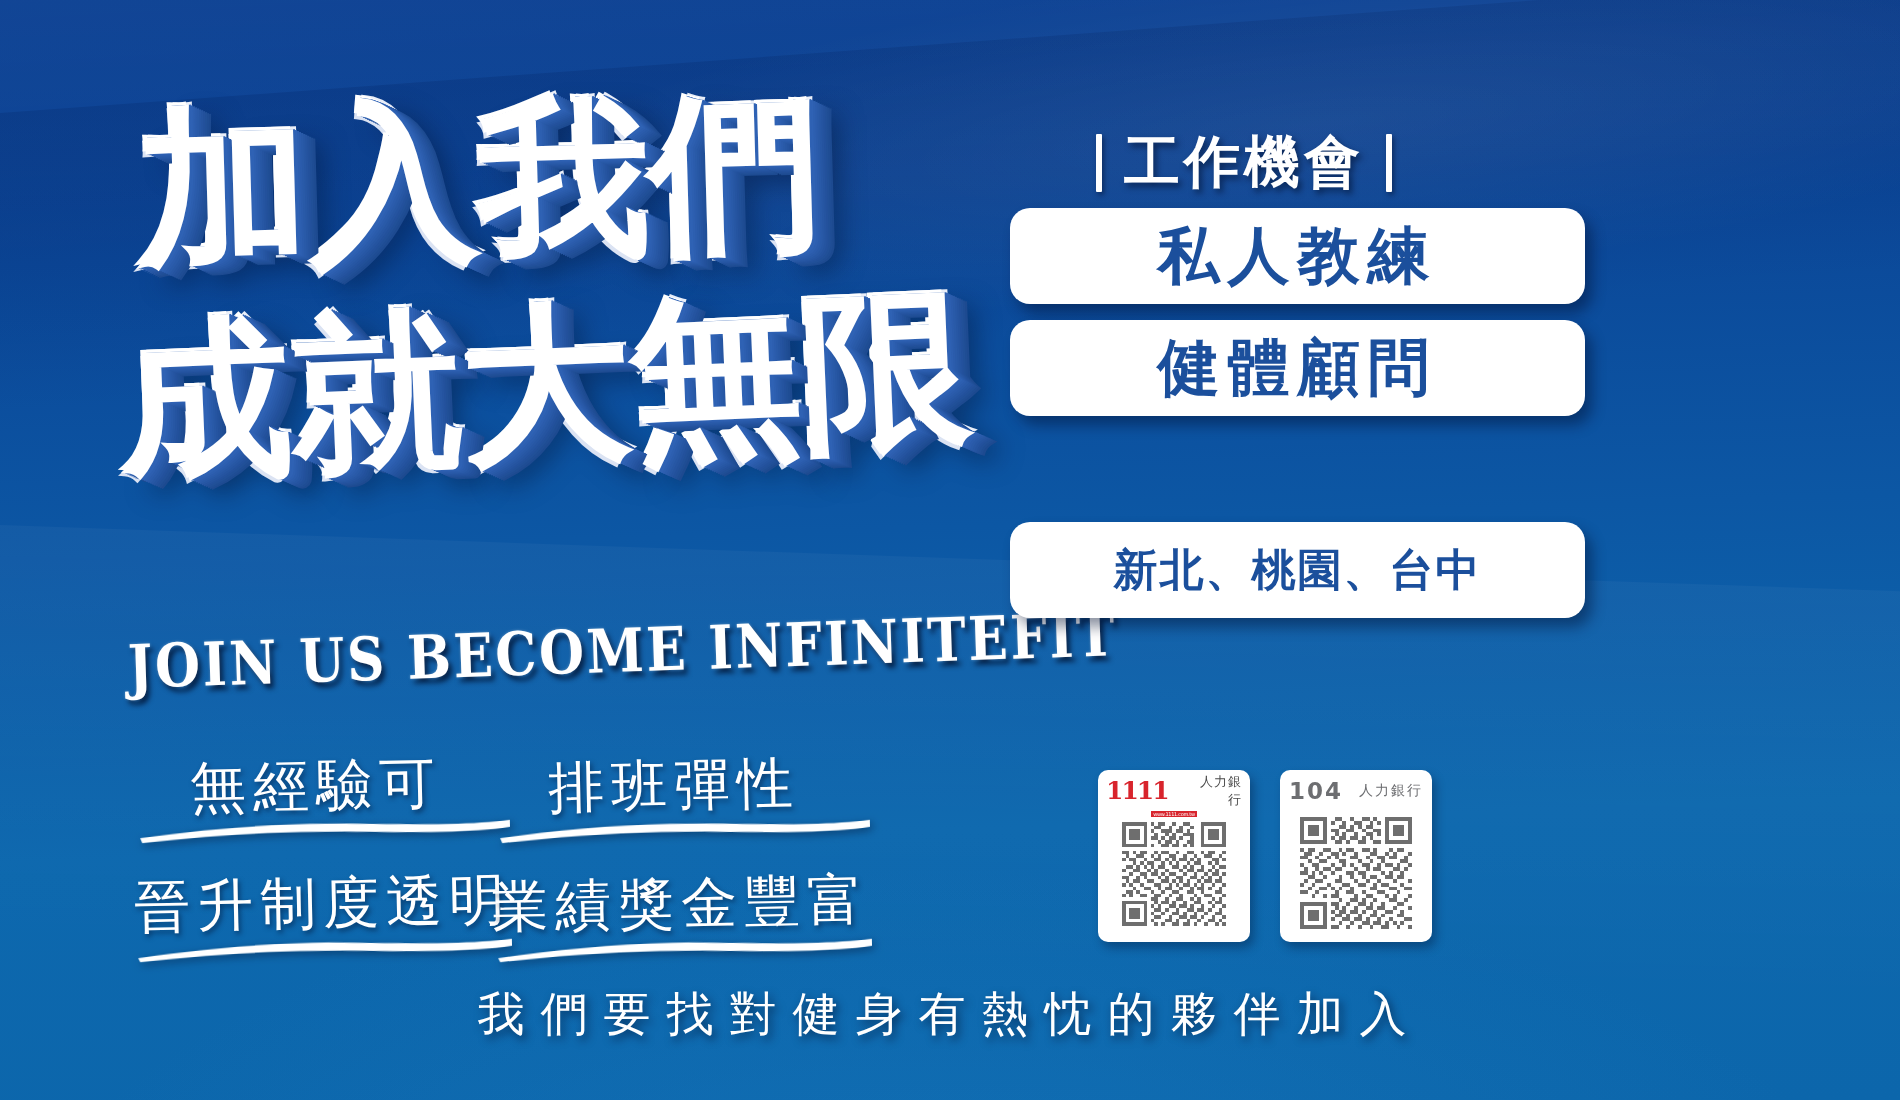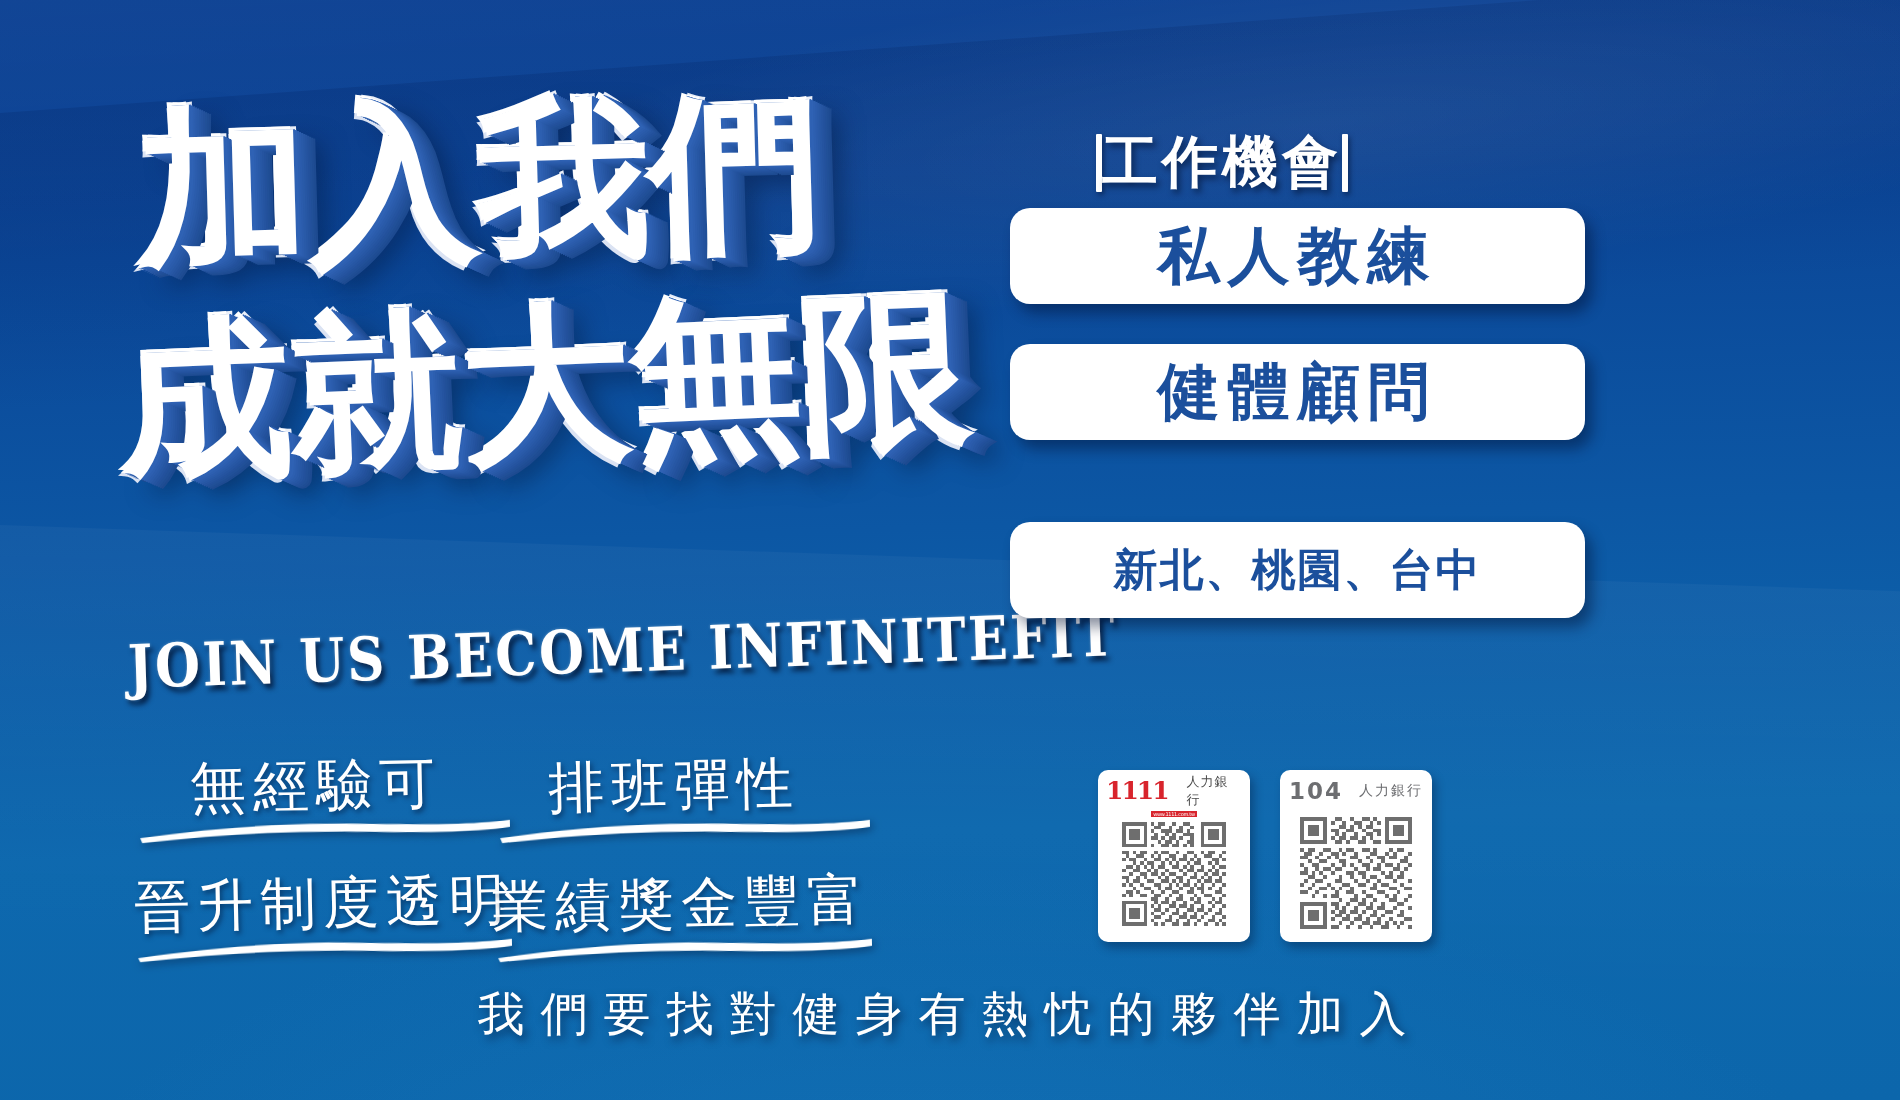--- a/index.html
+++ b/index.html
@@ -110,21 +110,21 @@
     margin-top:-6px;margin-left:6px;
     transform:rotate(-1.3deg);
     overflow:visible;
   }
   .brush-underline svg{display:block;filter:drop-shadow(2px 3px 4px rgba(3,20,52,.5));}
 
   
   #right-col{position:absolute;left:1010px;top:0;width:890px;height:1100px;}
 
   .section-label{
-    position:absolute;display:flex;align-items:center;
+    position:absolute;display:flex;align-items:center;gap:22px;
     font-family:"DejaVu Sans","Liberation Sans",sans-serif;
     font-weight:700;font-size:56px;color:#ffffff;
     letter-spacing:4px;white-space:nowrap;
     text-shadow:3px 4px 6px rgba(2,14,42,.6);
   }
   .label-bar{
     display:inline-block;width:6px;height:58px;background:#ffffff;
     border-radius:1px;box-shadow:2px 3px 5px rgba(2,14,42,.5);
   }
   #label-jobs{left:86px;top:125px;}
@@ -136,34 +136,34 @@
     border-radius:20px;
     display:flex;align-items:center;justify-content:center;
     box-shadow:7px 9px 14px rgba(2,16,48,.45);
   }
   .pill-text{
     font-family:"DejaVu Sans","Liberation Sans",sans-serif;
     font-weight:700;color:#1b4f9c;white-space:nowrap;
   }
   #pill-trainer{left:0px;top:208px;width:575px;height:96px;align-items:center;}
   #pill-trainer .pill-text{font-size:62px;letter-spacing:8px;}
-  #pill-consultant{left:0px;top:320px;width:575px;height:96px;margin-top:24px;}
+  #pill-consultant{left:0px;top:320px;width:575px;height:96px;}
   #pill-consultant .pill-text{font-size:62px;letter-spacing:8px;}
   #pill-locations{left:0px;top:522px;width:575px;height:96px;}
   #pill-locations .pill-text{font-size:44px;letter-spacing:2px;}
 
   
   #qr-row{position:absolute;left:88px;top:770px;display:flex;gap:30px;}
   .qr-card{
     width:152px;height:172px;background:#ffffff;border-radius:10px;
     padding:8px 8px 10px;box-sizing:border-box;
     display:flex;flex-direction:column;align-items:center;
     box-shadow:4px 6px 10px rgba(2,16,48,.35);
   }
-  .qr-brand{height:26px;display:flex;align-items:center;justify-content:center;gap:3px;width:100%;}
+  .qr-brand{height:26px;display:flex;align-items:center;justify-content:center;gap:3px;width:100%;text-align:right;}
   .brand-1111{
     font-family:"DejaVu Serif","Liberation Serif",serif;
     font-weight:700;font-size:25px;color:#d8242c;letter-spacing:-2px;
     line-height:.9;
   }
   .brand-1111-sub{
     font-family:"DejaVu Sans","Liberation Sans",sans-serif;
     font-size:5px;color:#ffffff;background:#d8242c;
     padding:0 2px;letter-spacing:-.3px;margin-top:7px;
   }

